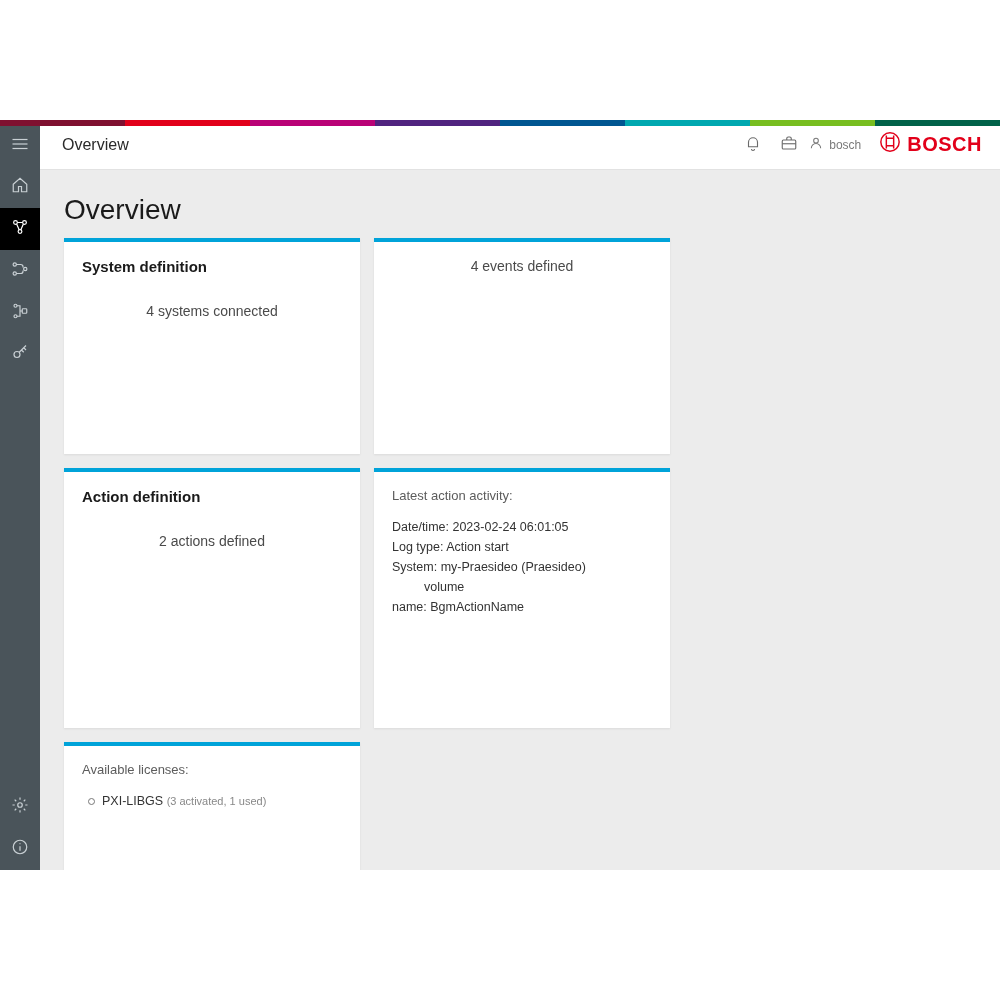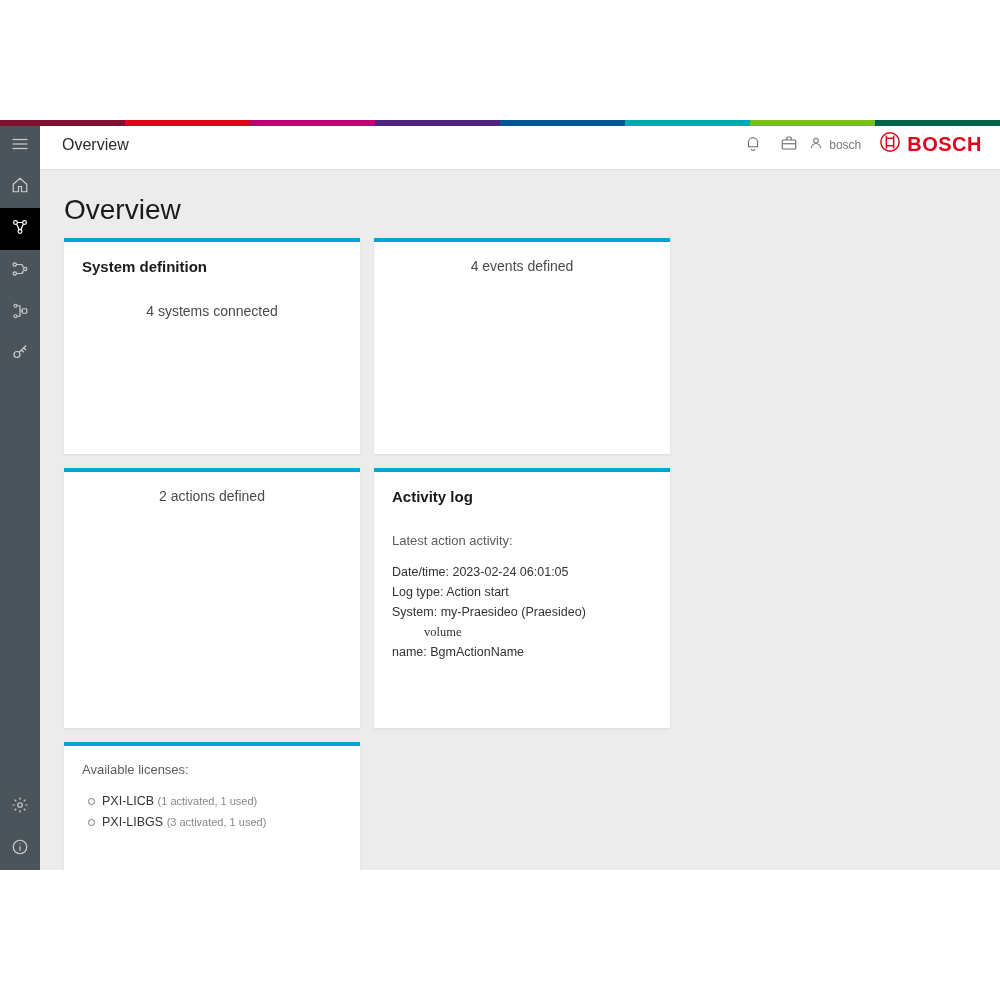--- a/index.html
+++ b/index.html
@@ -100,21 +100,21 @@
     box-shadow: 0 1px 2px rgba(0,0,0,0.08);
   }
   .card.tall { min-height: 260px; }
   .card h3 { font-size: 15px; color: #1a1a1a; font-weight: 700; margin-bottom: 28px; }
   .card .summary { font-size: 14px; color: #4a4a4a; text-align: center; }
 
   .subhead { font-size: 13px; color: #5c5c5c; margin-bottom: 14px; }
 
   .kv { font-size: 12.5px; color: #333; line-height: 1.6; }
   .kv .k { font-weight: 400; }
-  .kv .indent { padding-left: 32px; display: block; font-family: Liberation Serif, serif; }
+  .kv .indent { padding-left: 32px; display: block; }
 
   .lic-list { list-style: none; padding-left: 4px; font-size: 12.5px; color: #333; }
   .lic-list li { position: relative; padding-left: 16px; line-height: 1.7; }
   .lic-list li::before {
     content: ""; position: absolute; left: 2px; top: 7px;
     width: 5px; height: 5px; border: 1px solid #777; border-radius: 50%;
   }
   .lic-list .meta { color: #888; font-size: 11px; }
 
 </style>
@@ -260,39 +260,38 @@
           <article class="card">
             <h3>System definition</h3>
             <div class="summary">4 systems connected</div>
           </article>
 
           <article class="card">
             <div class="summary">4 events defined</div>
           </article>
 
           <article class="card">
+            <h3>Action definition</h3>
             <div class="summary">2 actions defined</div>
           </article>
 
           <article class="card tall">
-            <h3>Activity log</h3>
             <div class="subhead">Latest action activity:</div>
             <div class="kv">
               <div><span class="k">Date/time:</span> <span>2023-02-24 06:01:05</span></div>
               <div><span class="k">Log type:</span> <span>Action start</span></div>
               <div><span class="k">System:</span> <span>my-Praesideo (Praesideo)</span></div>
               <span class="indent">volume</span>
               <div><span class="k">name:</span> <span>BgmActionName</span></div>
             </div>
           </article>
 
           <article class="card tall">
             <div class="subhead">Available licenses:</div>
             <ul class="lic-list">
-              <li><span>PXI-LICB</span> <span class="meta">(1 activated, 1 used)</span></li>
               <li><span>PXI-LIBGS</span> <span class="meta">(3 activated, 1 used)</span></li>
 
             </ul>
           </article>
 
         </div>
       </section>
     </div>
   </div>
 </div>

